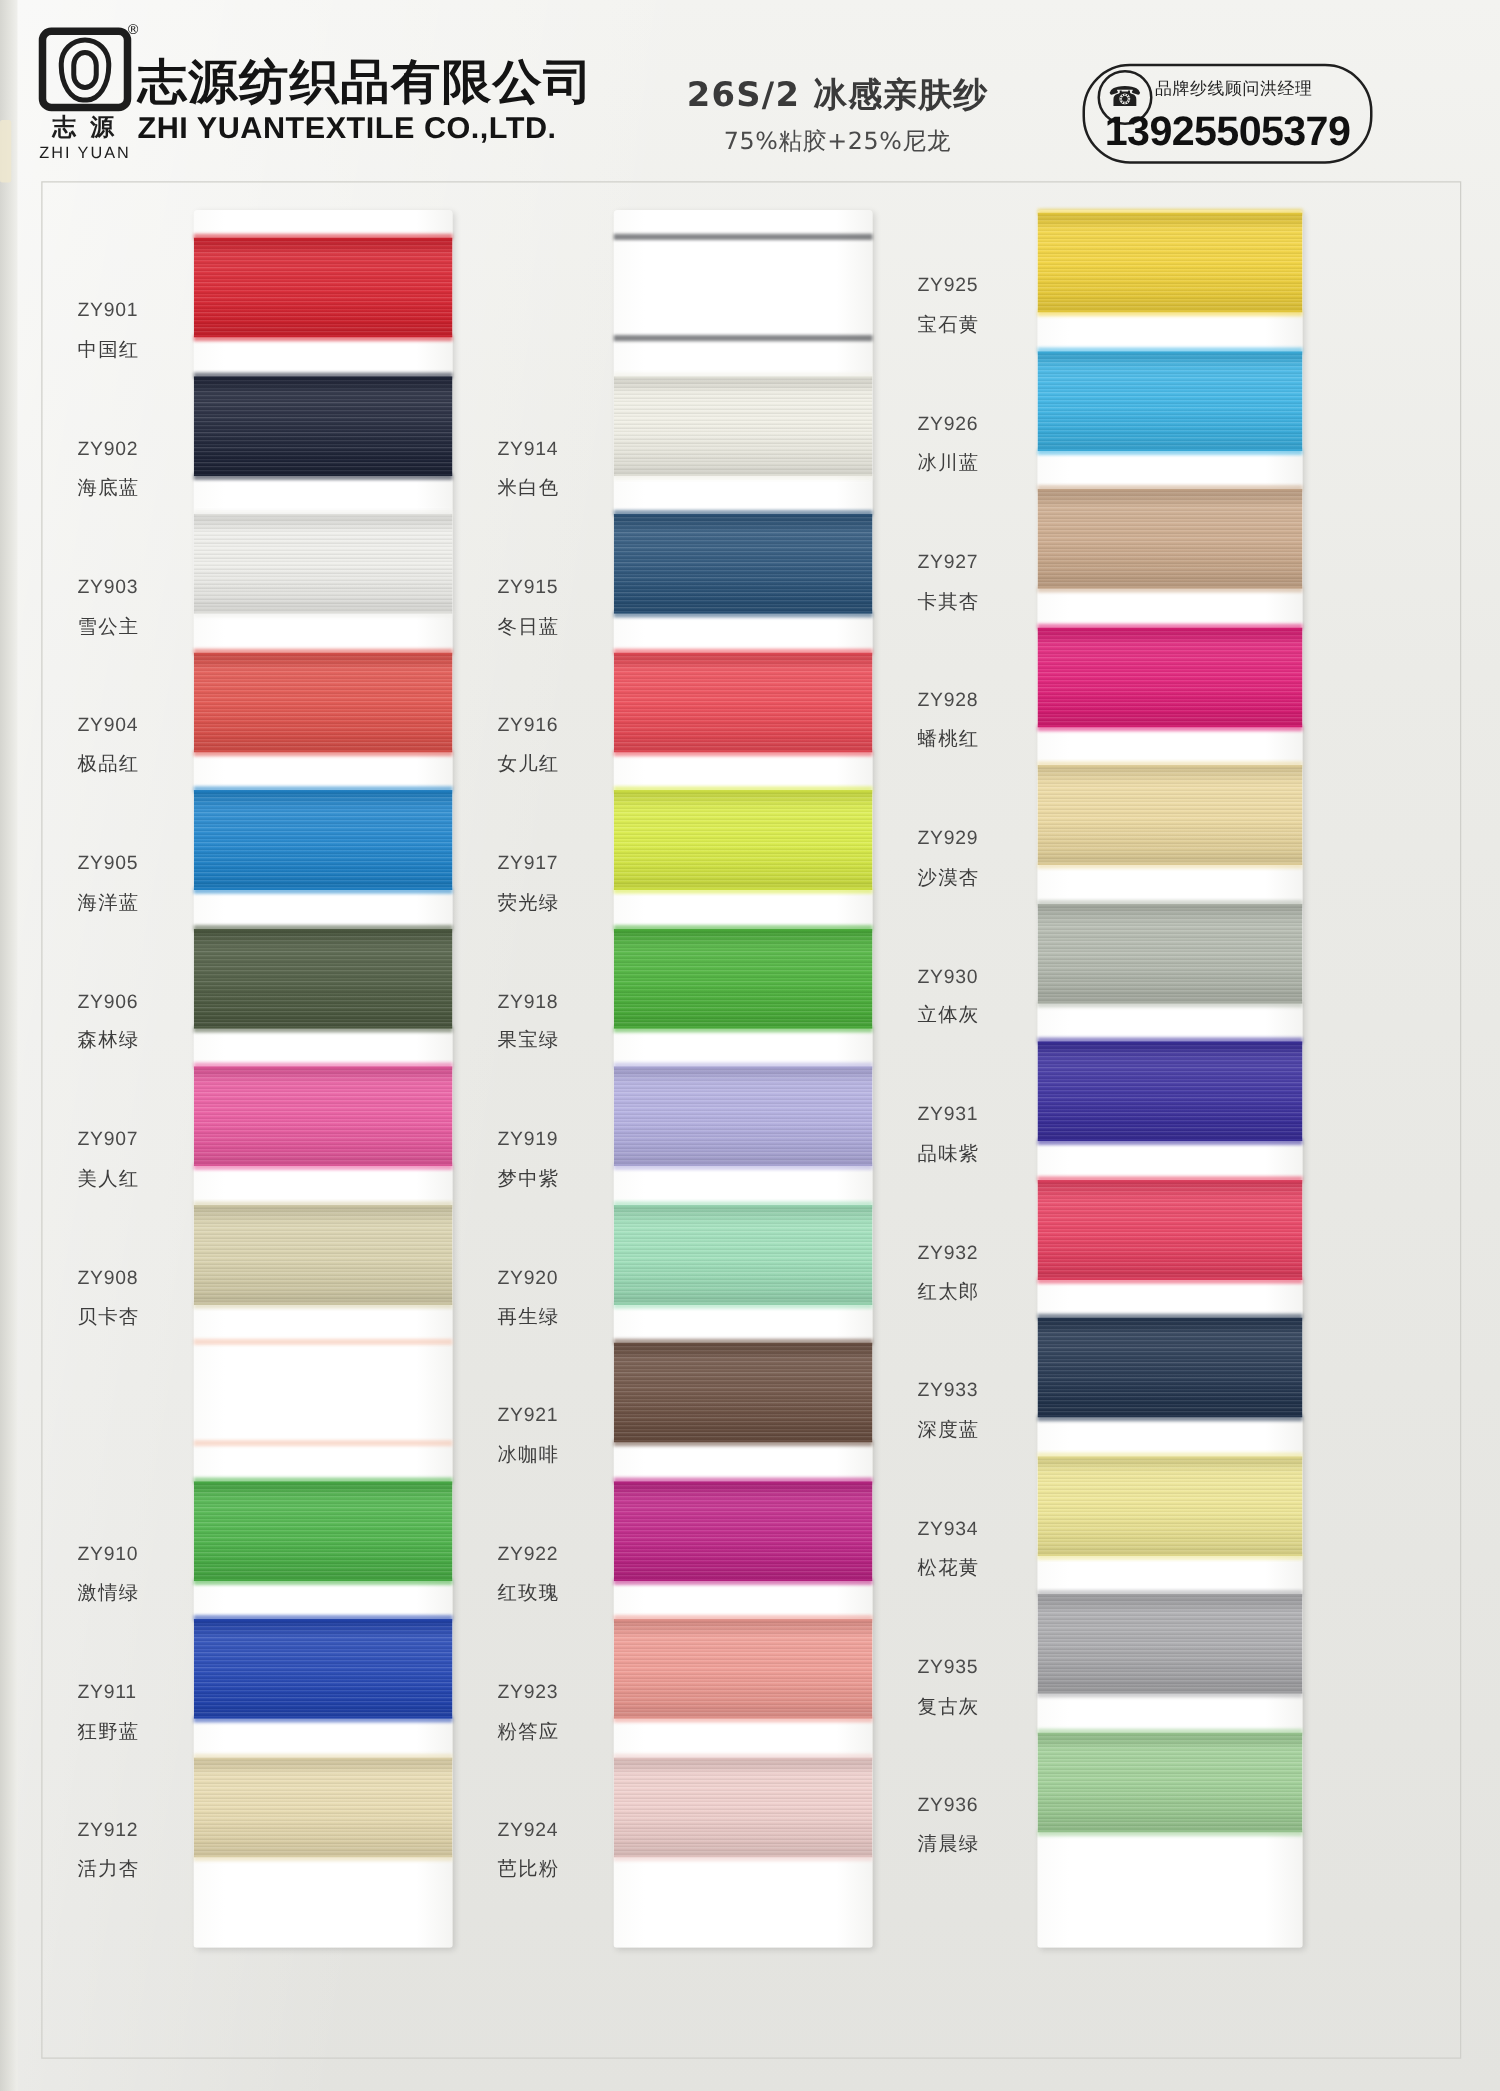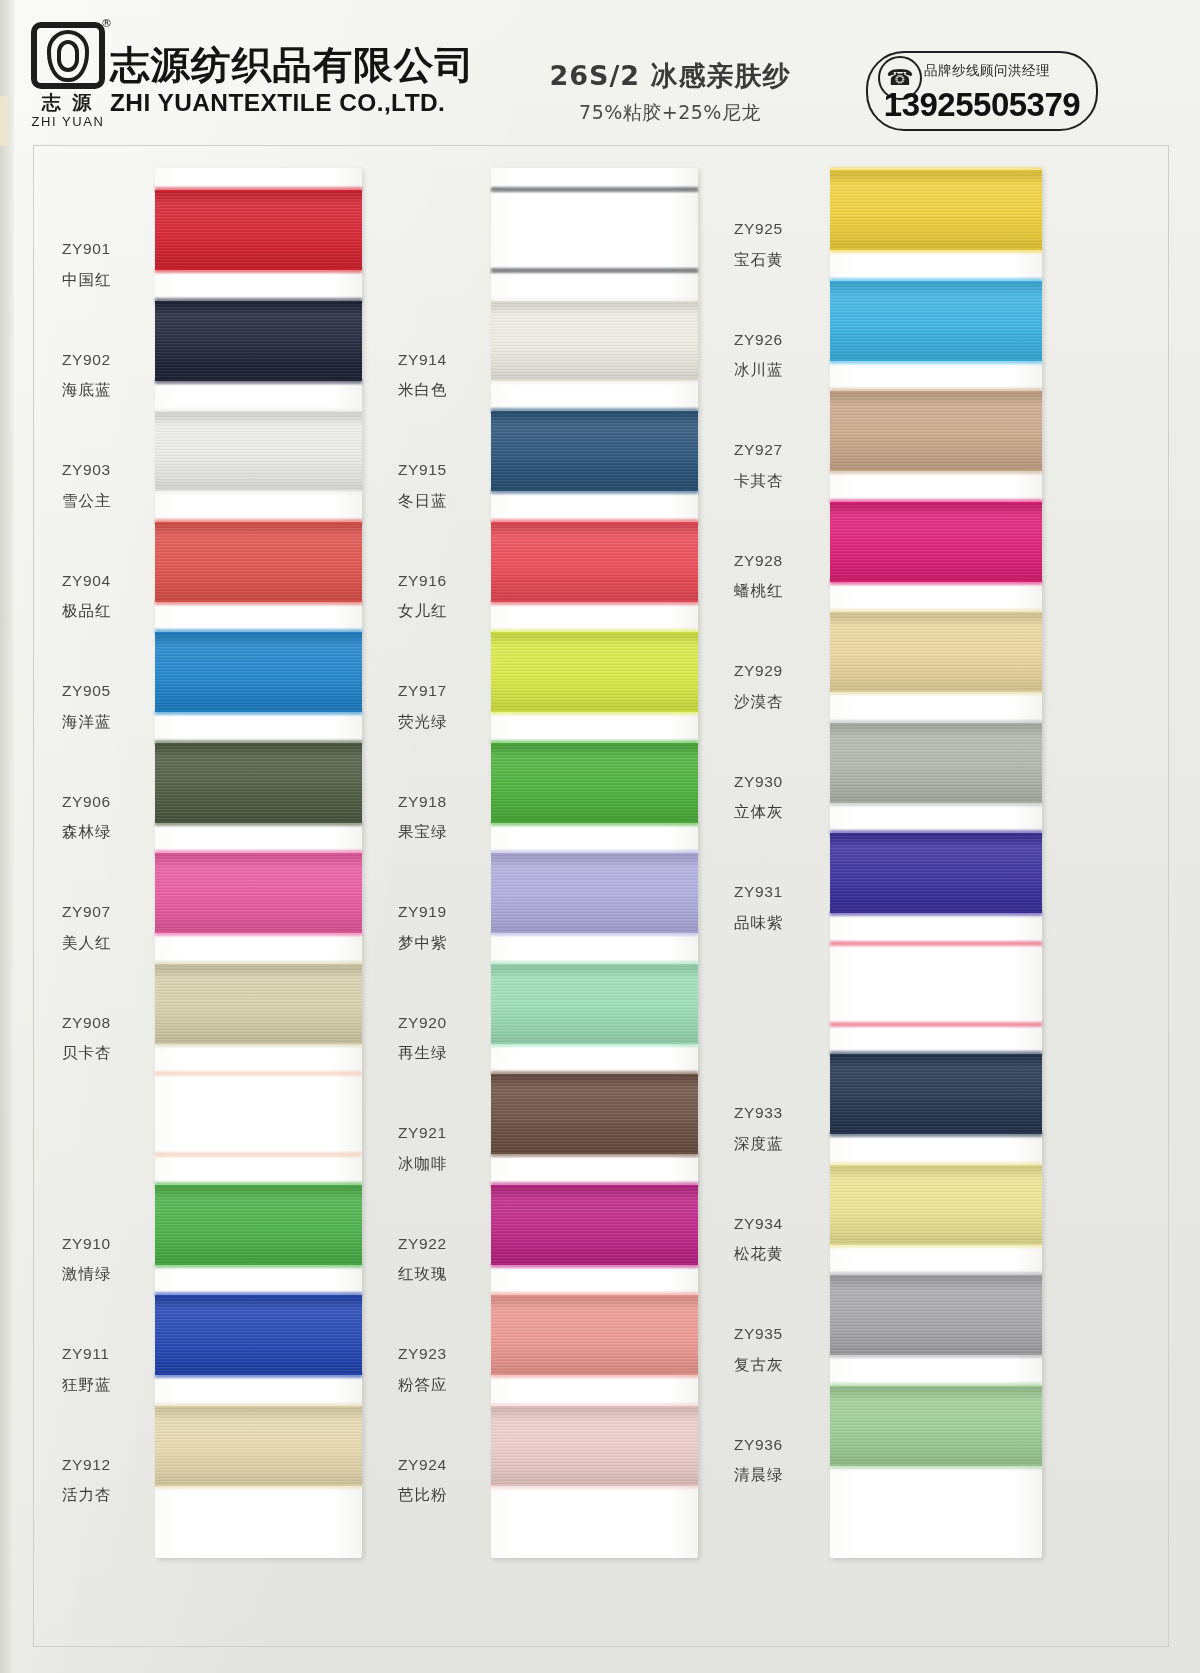--- a/index.html
+++ b/index.html
@@ -545,20 +545,29 @@
         <div class="labels">
           <div class="code">ZY931</div>
           <div class="cname">品味紫</div>
         </div>
         <div class="band">
           <div class="band-fill" style="background: rgb(59, 47, 158);"></div>
         </div>
       </div>
       <div class="fringe t" style="top: 662px; background: rgb(59, 47, 158);"></div>
       <div class="fringe b" style="top: 743px; background: rgb(59, 47, 158);"></div>
+      <div class="row" style="top: 761.5px;">
+        <div class="labels">
+          <div class="code">ZY932</div>
+          <div class="cname">红太郎</div>
+        </div>
+        <div class="band">
+          <div class="band-fill" style="background: rgb(232, 64, 97);"></div>
+        </div>
+      </div>
       <div class="fringe t" style="top: 772.5px; background: rgb(232, 64, 97);"></div>
       <div class="fringe b" style="top: 853.5px; background: rgb(232, 64, 97);"></div>
       <div class="row" style="top: 872px;">
         <div class="labels">
           <div class="code">ZY933</div>
           <div class="cname">深度蓝</div>
         </div>
         <div class="band">
           <div class="band-fill" style="background: rgb(35, 53, 79);"></div>
         </div>

